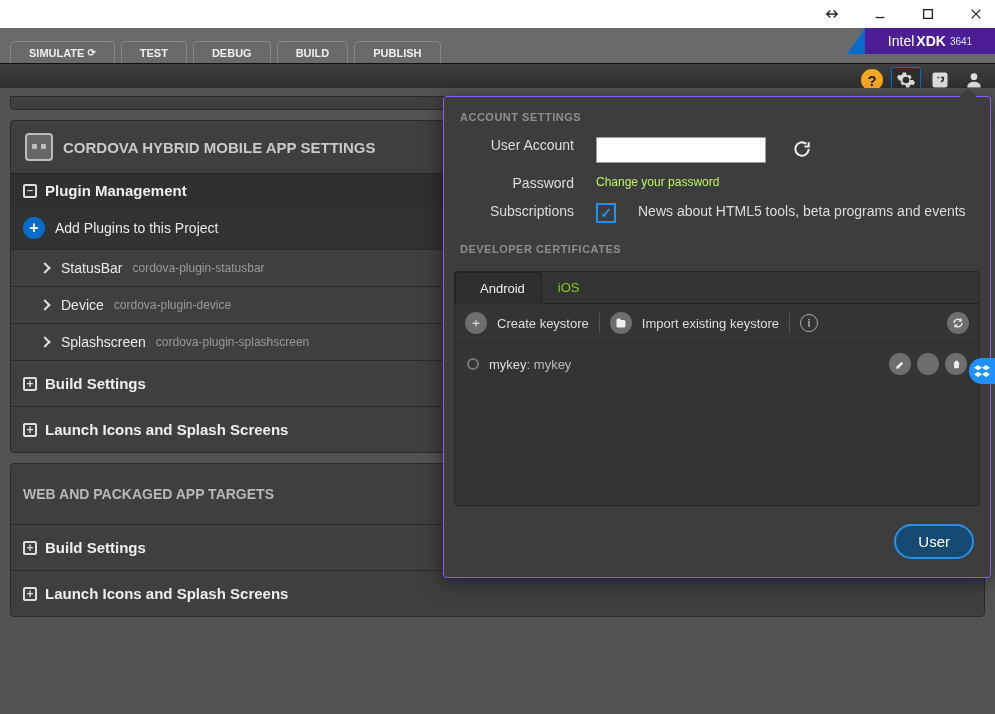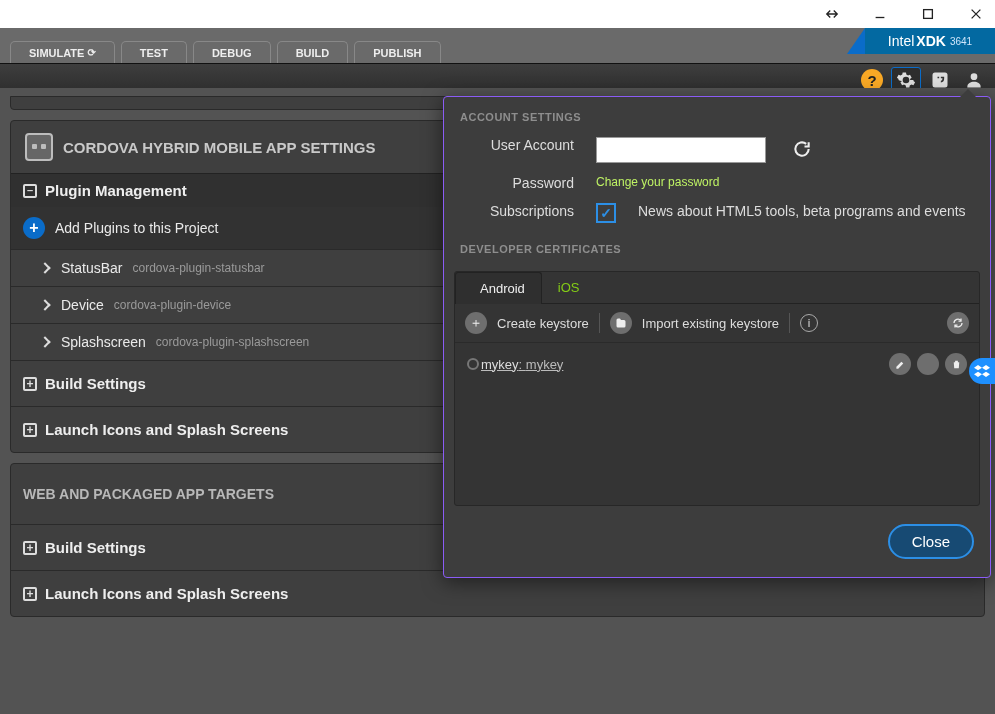--- a/index.html
+++ b/index.html
@@ -8,21 +8,21 @@
   
   .titlebar { height: 28px; background: #fff; display: flex; justify-content: flex-end; align-items: center; padding-right: 4px; gap: 18px; }
   .titlebar .wbtn { width: 30px; height: 22px; display: flex; align-items: center; justify-content: center; cursor: pointer; }
   .titlebar svg { width: 14px; height: 14px; stroke: #222; stroke-width: 1.5; fill: none; }
 
   
   .tabstrip { height: 35px; background: #6a6a6a; display: flex; align-items: flex-end; position: relative; }
   .tabstrip .tab { height: 22px; padding: 0 18px; margin-left: 6px; font-size: 11px; font-weight: 600; color: #eee; display: flex; align-items: center; border: 1px solid #888; border-bottom: none; border-top-left-radius: 5px; border-top-right-radius: 5px; background: #6a6a6a; cursor: pointer; }
   .tabstrip .tab.first { margin-left: 10px; }
   .tabstrip .tab .refresh { margin-left: 3px; font-size: 10px;}
-  .brand { position: absolute; right: 0; top: 0; height: 26px; width: 130px; background: #0369a1; display: flex; align-items: center; justify-content: center; color: #fff; font-size: 14px; }
+  .brand { position: absolute; right: 0; top: 0; height: 26px; width: 130px; background: #4c1d95; display: flex; align-items: center; justify-content: center; color: #fff; font-size: 14px; }
   .brand::before { content: ""; position: absolute; left: -18px; top: 0; border-right: 18px solid #0a6cc9; border-top: 26px solid transparent; }
   .brand .light { font-weight: 300; margin-right: 2px;}
   .brand .bold { font-weight: 700; }
   .brand .ver { font-size: 10px; margin-left: 4px; color: #cfe6fb;}
 
   
   .toolbar { height: 34px; background: linear-gradient(#3e3e3e,#2b2b2b); border-top:1px solid #111; border-bottom:1px solid #111; display: flex; justify-content: flex-end; align-items: center; padding-right: 6px; gap: 4px;}
   .toolbar .tbtn { width: 30px; height: 26px; display:flex; align-items:center; justify-content:center; cursor:pointer; border-radius:3px;}
   .toolbar .tbtn.active { background:#2d2d2d; border:1px solid #0a6cc9;}
   .help-circle { width:22px; height:22px; border-radius:50%; background:#f9a825; color:#222; font-weight:900; display:flex; align-items:center; justify-content:center; font-size:15px;}
@@ -66,21 +66,21 @@
 
   .cert-box{margin:8px 10px 4px; border:1px solid #272727;border-radius:3px;background:#343434;}
   .cert-tabs{display:flex;border-bottom:1px solid #222;}
   .cert-tab{padding:8px 16px;color:#84cc16;font-size:13px;cursor:pointer;}
   .cert-tab.active{background:#2f2f2f;color:#eee;border-top:1px solid #222;border-left:1px solid #222;border-right:1px solid #222;border-radius:3px 3px 0 0;margin-bottom:-1px;padding-left:24px;}
   .cert-toolbar{display:flex;align-items:center;gap:10px;padding:8px 10px;border-bottom:1px solid #2a2a2a;}
   .grey-circle{width:22px;height:22px;border-radius:50%;background:#6e6e6e;display:flex;align-items:center;justify-content:center;color:#eee;font-size:13px;}
   .cert-toolbar .lbl{color:#ddd;font-size:13px;}
   .divider{width:1px;height:20px;background:#555;}
   .spacer{flex:1;}
-  .key-row{display:flex;align-items:center;padding:10px 12px;gap:2px;color:#bbb;font-size:13px;text-decoration:underline;}
+  .key-row{display:flex;align-items:center;padding:10px 12px;gap:10px;color:#bbb;font-size:13px;}
   .radio{width:12px;height:12px;border:2px solid #777;border-radius:50%;}
   .key-row .name{color:#ddd;}
   .key-actions{display:flex;gap:6px;}
 
   .cert-body{min-height:120px;}
   .popup-foot{display:flex;justify-content:flex-end;padding:14px 16px 18px;}
   .close-btn{background:#174a73;border:2px solid #2c8fe6;color:#fff;font-size:15px;padding:7px 22px;border-radius:18px;cursor:pointer;}
 
   .dropbox-badge{position:absolute;top:358px;right:0;width:26px;height:26px;background:#1e90ff;border-radius:50% 0 0 50%;display:flex;align-items:center;justify-content:center;}
   .dropbox-badge svg{width:16px;height:16px;fill:#fff;}
@@ -295,21 +295,21 @@
             <svg width="11" height="11" viewBox="0 0 24 24" fill="#eee">
               <path d="M6 7h12l-1 13H7L6 7zm3-3h6v3H9V4z"></path>
             </svg>
           </div>
       </div>
     </div>
     <div class="cert-body"></div>
   </div>
 
   <div class="popup-foot">
-    <button class="close-btn">Close</button>
+    <button class="close-btn">User</button>
   </div>
 </div>
 
 <div class="dropbox-badge">
   <svg viewBox="0 0 24 24">
       <path d="M6 3l6 4-6 4-6-4 6-4zm12 0l6 4-6 4-6-4 6-4zM6 13l6 4-6 4-6-4 6-4zm12 0l6 4-6 4-6-4 6-4z"></path>
     </svg>
 </div>
 
 </body></html>

